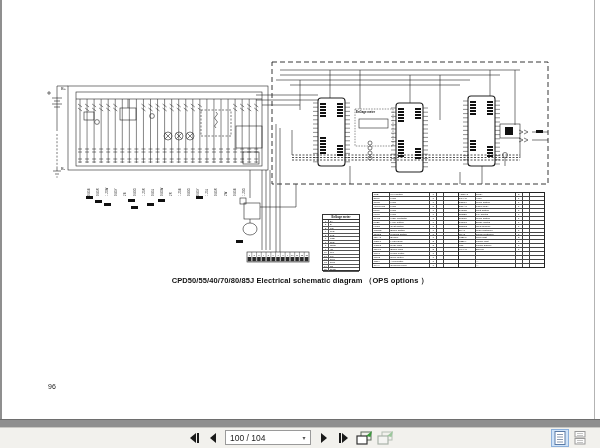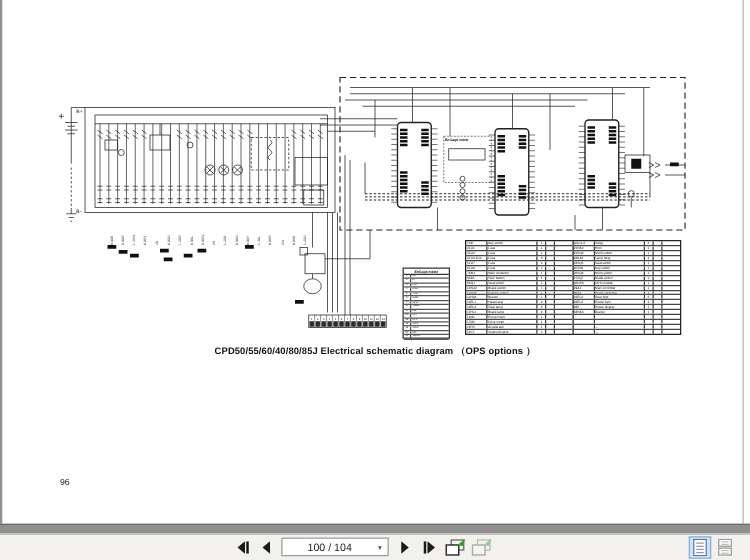--- a/index.html
+++ b/index.html
@@ -44,21 +44,21 @@
 
   
   .viewer-grey-band { position:absolute; left:0; top:419px; width:600px; height:8px;
     background:#8f8f8f; border-top:1px solid #6e6e6e; }
   .toolbar { position:absolute; left:0; top:427px; width:600px; height:21px;
     background:#f2f1ed; border-top:1px solid #c9c8c4; }
   .tb-btn { position:absolute; top:431px; width:14px; height:13px; display:flex;
     align-items:center; justify-content:center; cursor:default; }
   .pagebox { position:absolute; left:225px; top:430px; width:86px; height:15px;
     background:#fff; border:1px solid #9a9a9a; display:flex; align-items:center; }
-  .pagebox input { flex:1; border:none; outline:none; font-size:8.5px; padding-left:20px;
+  .pagebox input { flex:1; border:none; outline:none; font-size:8.5px; padding-left:4px;
     font-family:"Liberation Sans", sans-serif; color:#222; background:transparent; width:60px; }
   .pagebox .caret { width:12px; height:100%; display:flex; align-items:center;
     justify-content:center; font-size:6px; color:#555; }
   .view-btn { position:absolute; top:429px; width:18px; height:18px; display:flex;
     align-items:center; justify-content:center; }
   .view-btn.sel { background:#cfe3f8; border:1px solid #8cb0dc; }
 </style>
 </head>
 <body>
 <div class="stage">
@@ -774,21 +774,21 @@
         <div class="pt-row">
           <span class="pt-c code"></span>
           <span class="pt-c desc">—</span>
           <span class="pt-c q1"></span>
           <span class="pt-c q2"></span>
           <span class="pt-c rest"></span>
         </div>
       </div>
   </div>
 
-  <div class="caption">CPD50/55/60/40/80/85J Electrical schematic diagram （OPS   options ）</div>
+  <div class="caption">CPD50/55/40/70/80/85J Electrical schematic diagram （OPS   options ）</div>
   <div class="page-number">96</div>
 
   <div class="viewer-grey-band"></div>
   <div class="toolbar"></div>
 
   <div class="tb-btn" style="left:187px;">
     <svg width="11" height="10">
       <path d="M7,0 L1,5 L7,10 Z" fill="#1a1a1a"></path>
         <rect x="8" y="0" width="2" height="10" fill="#1a1a1a"></rect>
     </svg>

